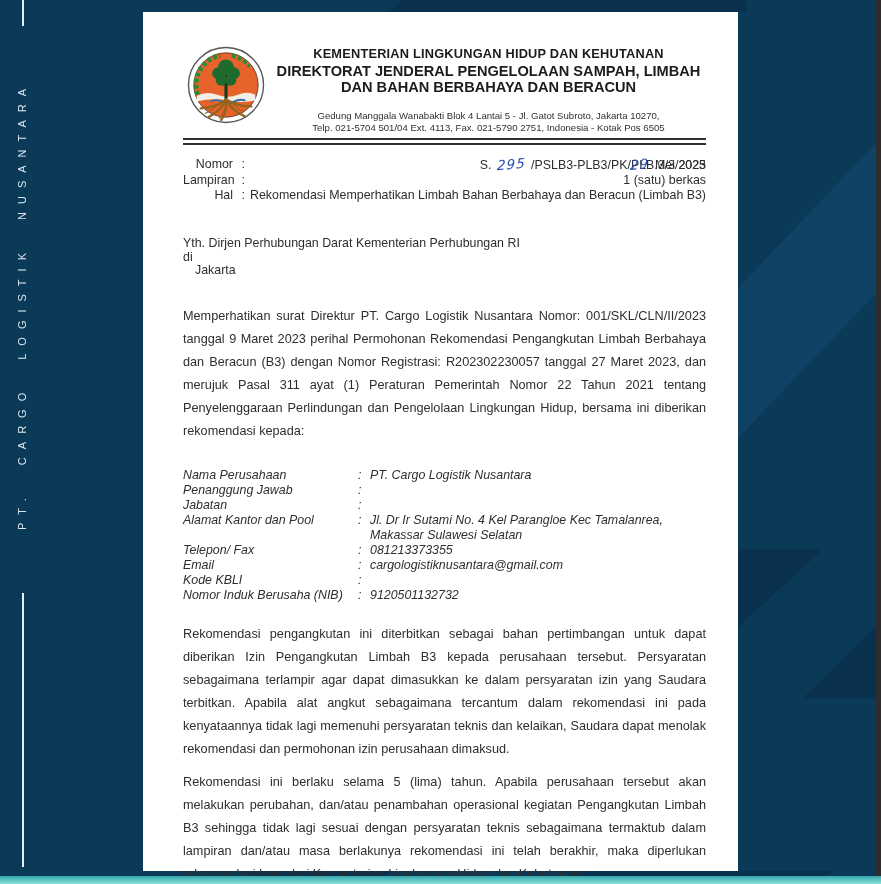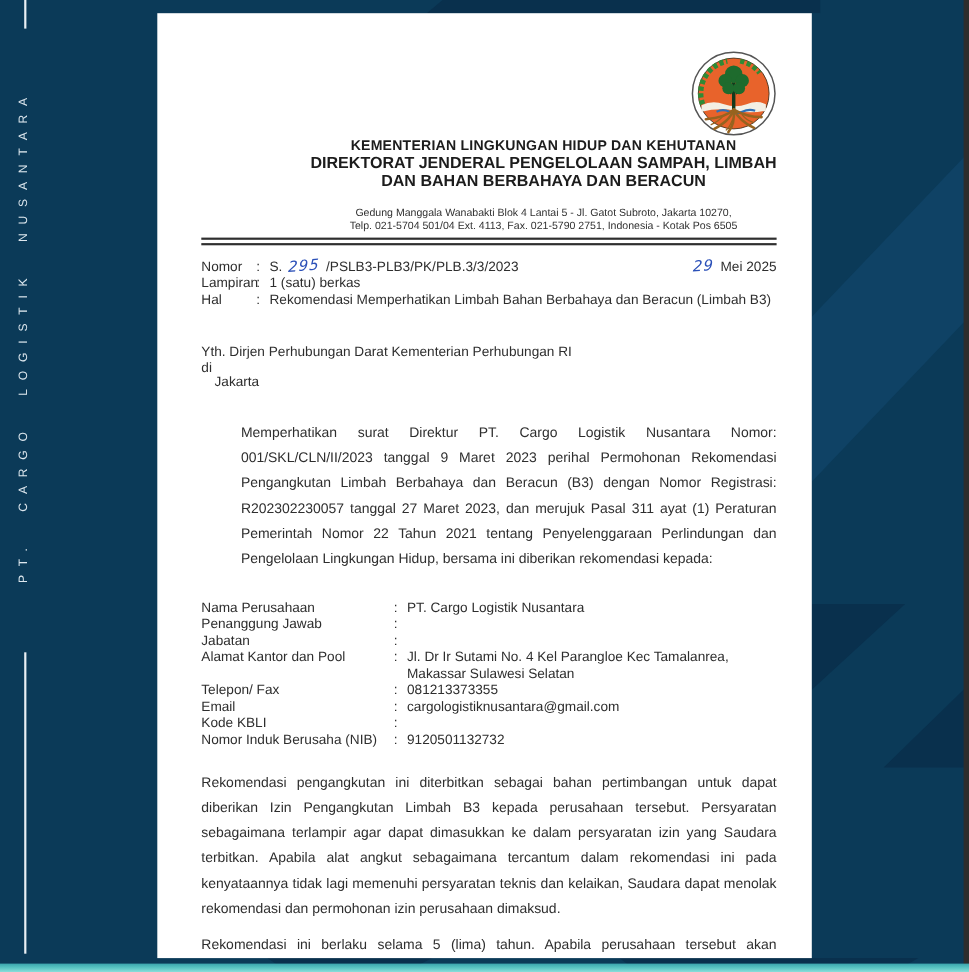--- a/index.html
+++ b/index.html
@@ -30,50 +30,50 @@
     transform:rotate(-90deg);transform-origin:center;
     color:#dde7ee;font-size:11px;font-weight:500;
     letter-spacing:8px;word-spacing:14px;white-space:nowrap;text-align:center;
   }
   
   .page{
     position:absolute;left:143px;top:12px;width:595px;height:859px;z-index:3;
     background:#ffffff;box-sizing:border-box;
     padding:34px 32px 0 40px;color:#2e2e2e;
   }
-  .letterhead{display:flex;align-items:flex-end;flex-direction:column;}
+  .letterhead{display:flex;align-items:flex-start;}
   .logo-wrap{width:78px;height:78px;flex:0 0 78px;margin-left:4px;}
   .lh-text{flex:1;text-align:center;padding-left:6px;color:#1c1c1c;}
   .lh-ministry{font-size:12.8px;font-weight:bold;letter-spacing:.2px;white-space:nowrap;}
   .lh-dir1{font-size:14.6px;font-weight:bold;margin-top:2px;white-space:nowrap;}
   .lh-dir2{font-size:14.6px;font-weight:bold;white-space:nowrap;}
   .lh-addr{font-size:9.6px;color:#303030;margin-top:15px;line-height:1.22;white-space:nowrap;}
   .lh-divider{margin-top:5px;height:3px;border-top:2.5px solid #2f2f2f;border-bottom:2px solid #2f2f2f;}
   
   .meta{position:relative;margin-top:12px;font-size:12.4px;line-height:14.6px;}
-  .meta-row{display:flex;}
+  .meta-row{display:flex;text-align:right;}
   .meta-label{width:50px;flex:0 0 50px;}
   .colon{width:12px;flex:0 0 12px;}
   .meta-value{flex:1;}
   .date-line{position:absolute;right:0;top:0;}
   .hand{
     display:inline-block;font-family:"DejaVu Sans",sans-serif;font-style:italic;font-weight:500;
     color:#2b50b8;font-size:13.5px;transform:rotate(-5deg) skewX(-8deg);letter-spacing:1px;margin:0 2px;
   }
   
   .recipient{margin-top:35px;font-size:12.4px;line-height:13.5px;}
   .recipient .indent{padding-left:12px;}
   
   .para{font-size:12.7px;line-height:23px;text-align:justify;margin:0;}
-  .para.p1{margin-top:27px;margin-left:36px;}
+  .para.p1{margin-top:27px;}
   .para.p2{margin-top:20px;}
   .para.p3{margin-top:10px;}
   
   .details{margin-top:25px;font-size:12.4px;line-height:15px;}
-  .d-row{display:flex;}
+  .d-row{display:flex;font-style:italic;}
   .d-label{width:175px;flex:0 0 175px;}
   .d-value{flex:1;}
 </style>
 </head>
 <body>
 
 <div class="stage">
 
   <div class="shape shape-dark s-top-band"></div>
   <div class="shape shape-light s-right-band"></div>

